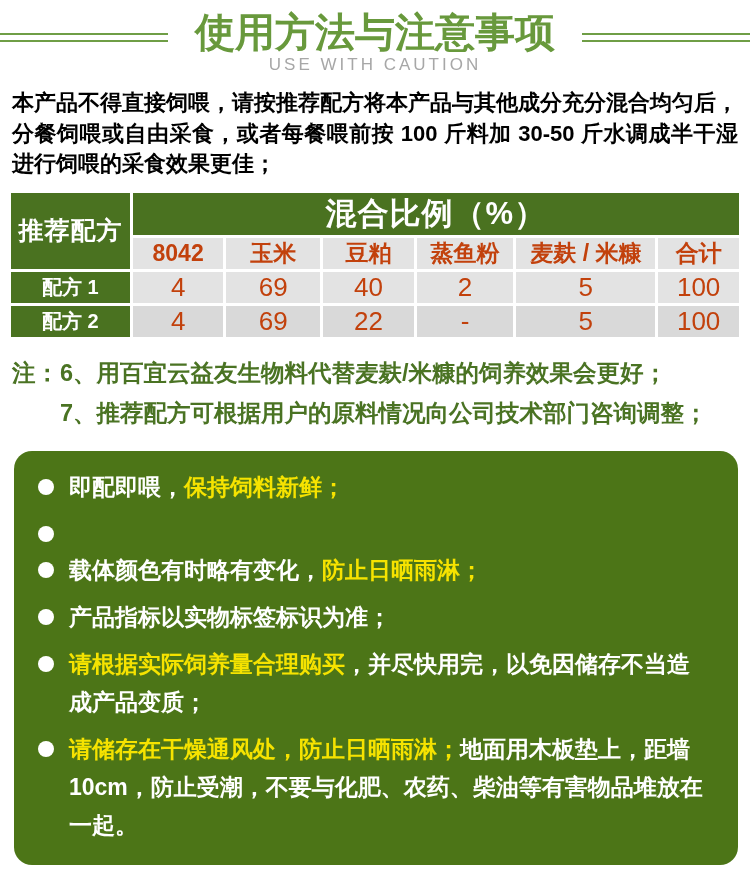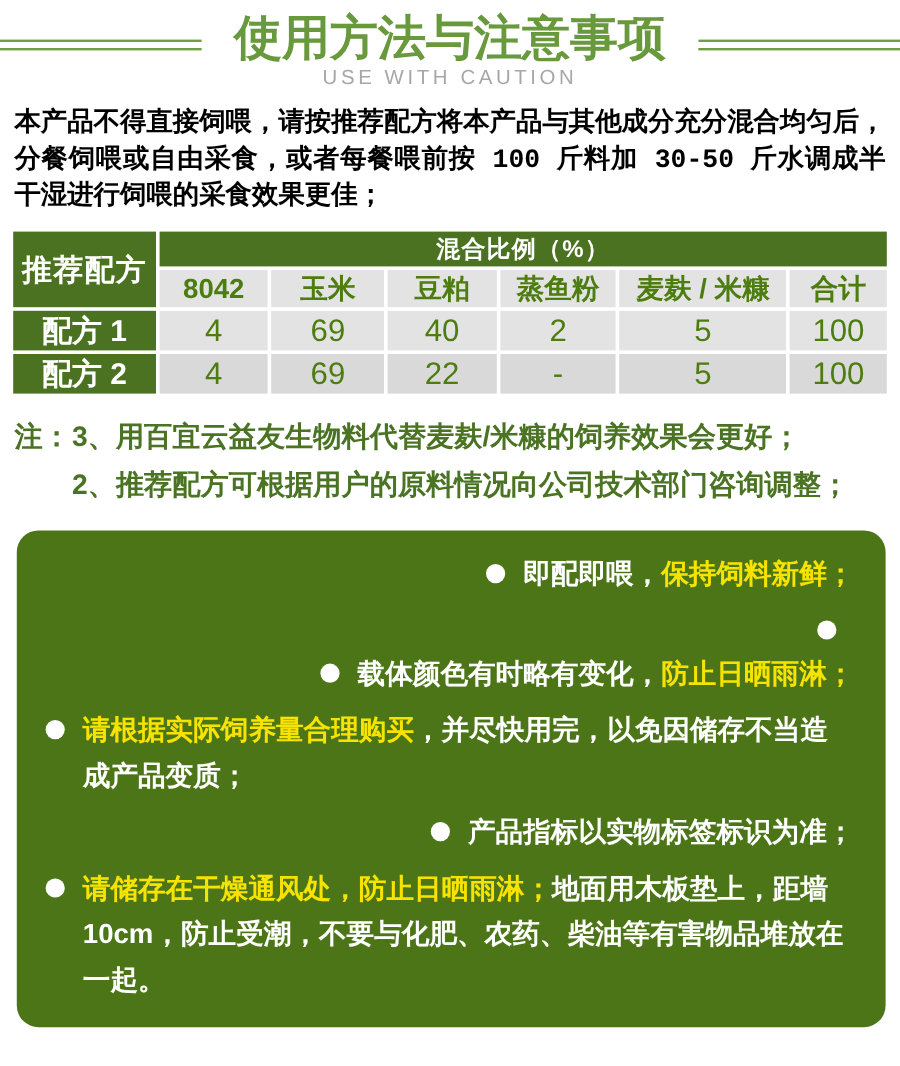--- a/index.html
+++ b/index.html
@@ -24,51 +24,51 @@
   }
   .subtitle {
     text-align: center; color: #a7a7a7; font-size: 17px;
     letter-spacing: 3px; margin-top: 1px;
   }
 
   
   .intro {
     margin: 13px 12px 0 12px;
     font-size: 22px; font-weight: bold; color: #000;
-    line-height: 30.5px; text-align: justify; font-family: Liberation Mono, monospace;
+    line-height: 30.5px; text-align: justify;
   }
 
   
   .mix-table {
     border-collapse: separate; border-spacing: 3px;
     margin: 10px auto 0 auto; width: 734px; table-layout: fixed;
   }
   .mix-table td { height: 29px; text-align: center; vertical-align: middle; }
-  .g { background: #4a7220; color: #ffffff; font-weight: bold; font-size: 25px; }
+  .g { background: #4a7220; color: #ffffff; font-weight: bold; font-size: 20px; }
   .corner { font-size: 25px; letter-spacing: 1px; }
-  .group { font-size: 20px; letter-spacing: 1px; }
-  .s { background: #e3e3e3; color: #4d7c0f; font-size: 23px; font-weight: bold; }
+  .group { font-size: 31px; letter-spacing: 1px; }
+  .s { background: #e3e3e3; color: #c2410c; font-size: 23px; font-weight: bold; }
   .num { font-size: 26px; font-weight: normal; }
   .row2 .s { background: #d9d9d9; }
 
   
   .notes {
     display: flex; margin: 13px 12px 0 12px;
     color: #4a7323; font-weight: bold; font-size: 23.5px; line-height: 40px;
   }
   .notes-prefix { flex: none; width: 48px; }
   .note-item { white-space: nowrap; }
 
   
   .caution-box {
     margin: 18px 12px 0 14px;
     background: #4c7517; border-radius: 18px;
     padding: 17px 26px 12px 24px;
   }
-  .c-item { display: flex; margin-bottom: 9px; justify-content: flex-end; }
+  .c-item { display: flex; margin-bottom: 9px; }
   .dot {
     flex: none; width: 16px; height: 16px; border-radius: 50%;
     background: #ffffff; margin: 11px 15px 0 0;
   }
   .c-text { font-size: 23px; font-weight: bold; line-height: 38px; color: #ffffff; }
   .y { color: #f6e300; }
 </style>
 </head>
 <body>
 
@@ -123,42 +123,42 @@
     <td class="s num">-</td>
     <td class="s num">5</td>
     <td class="s num">100</td>
   </tr>
 </tbody>
   </table>
 
 <div class="notes">
   <span class="notes-prefix">注：</span>
   <div class="notes-items">
-    <div class="note-item">3、用百宜云益友生物料代替麦麸/米糠的饲养效果会更好；</div>
-    <div class="note-item">2、推荐配方可根据用户的原料情况向公司技术部门咨询调整；</div>
+    <div class="note-item">6、用百宜云益友生物料代替麦麸/米糠的饲养效果会更好；</div>
+    <div class="note-item">7、推荐配方可根据用户的原料情况向公司技术部门咨询调整；</div>
   </div>
 </div>
 
 <div class="caution-box">
   <div class="c-item">
     <span class="dot"></span>
     <div class="c-text"><span class="w">即配即喂，</span><span class="y">保持饲料新鲜；</span><span class="w"></span></div>
   </div>
   <div class="c-item">
     <span class="dot"></span>
   </div>
   <div class="c-item">
     <span class="dot"></span>
     <div class="c-text"><span class="w">载体颜色有时略有变化，</span><span class="y">防止日晒雨淋；</span><span class="w"></span></div>
   </div>
   <div class="c-item">
     <span class="dot"></span>
-    <div class="c-text"><span class="w"></span><span class="y">请根据实际饲养量合理购买</span><span class="w">，并尽快用完，以免因储存不当造成产品变质；</span></div>
+    <div class="c-text"><span class="w">产品指标以实物标签标识为准；</span><span class="y"></span><span class="w"></span></div>
   </div>
   <div class="c-item">
     <span class="dot"></span>
-    <div class="c-text"><span class="w">产品指标以实物标签标识为准；</span><span class="y"></span><span class="w"></span></div>
+    <div class="c-text"><span class="w"></span><span class="y">请根据实际饲养量合理购买</span><span class="w">，并尽快用完，以免因储存不当造成产品变质；</span></div>
   </div>
   <div class="c-item">
     <span class="dot"></span>
     <div class="c-text"><span class="w"></span><span class="y">请储存在干燥通风处，防止日晒雨淋；</span><span class="w">地面用木板垫上，距墙10cm，防止受潮，不要与化肥、农药、柴油等有害物品堆放在一起。</span></div>
   </div>
 </div>
 
 </body></html>

